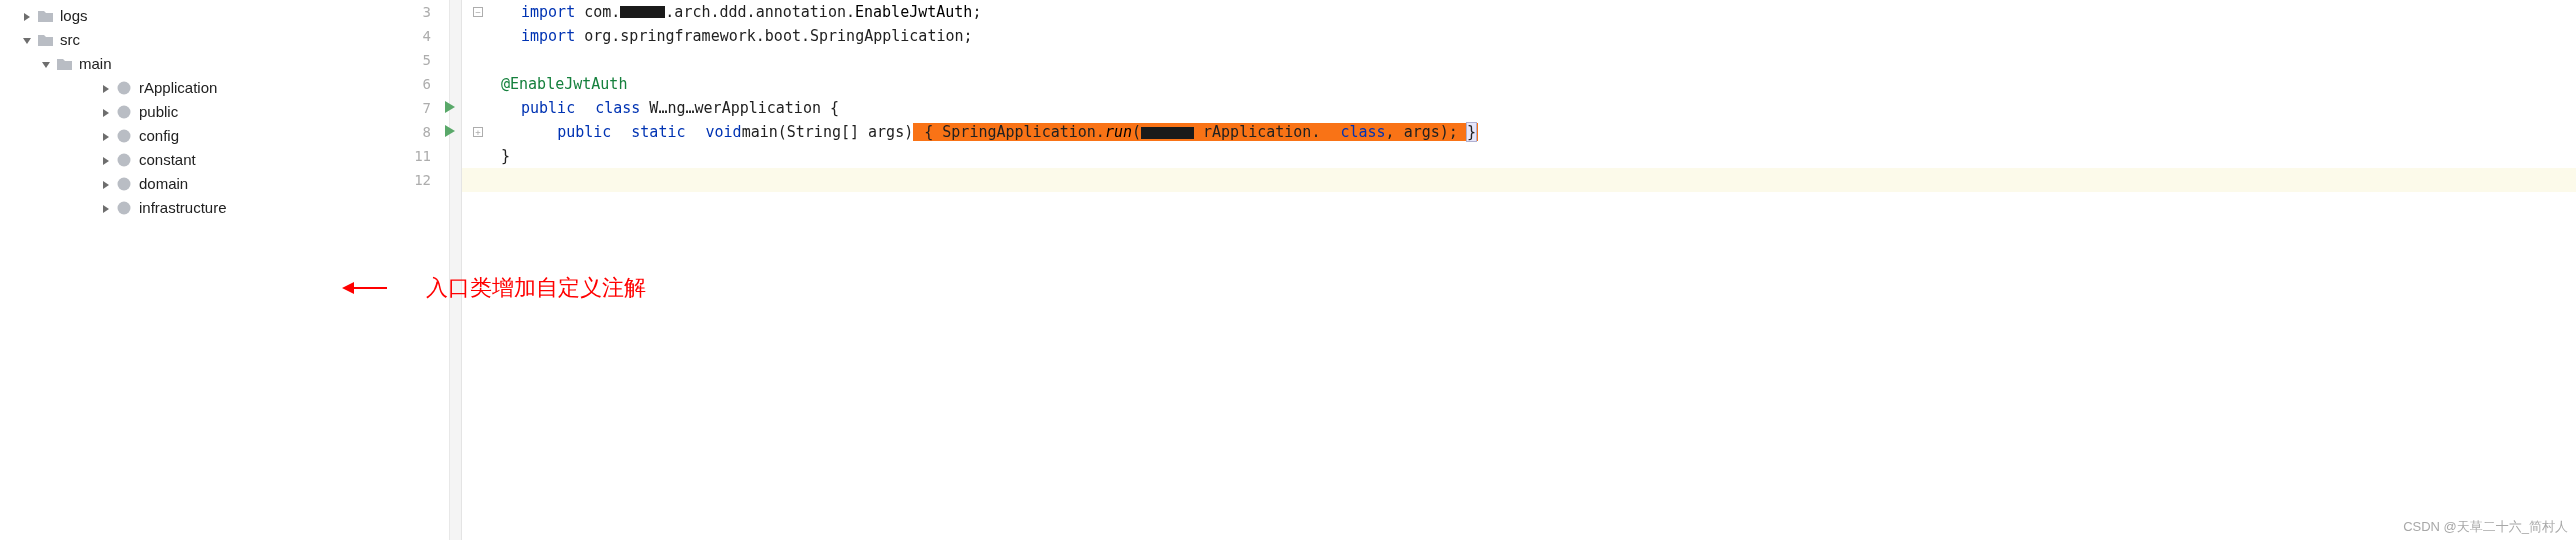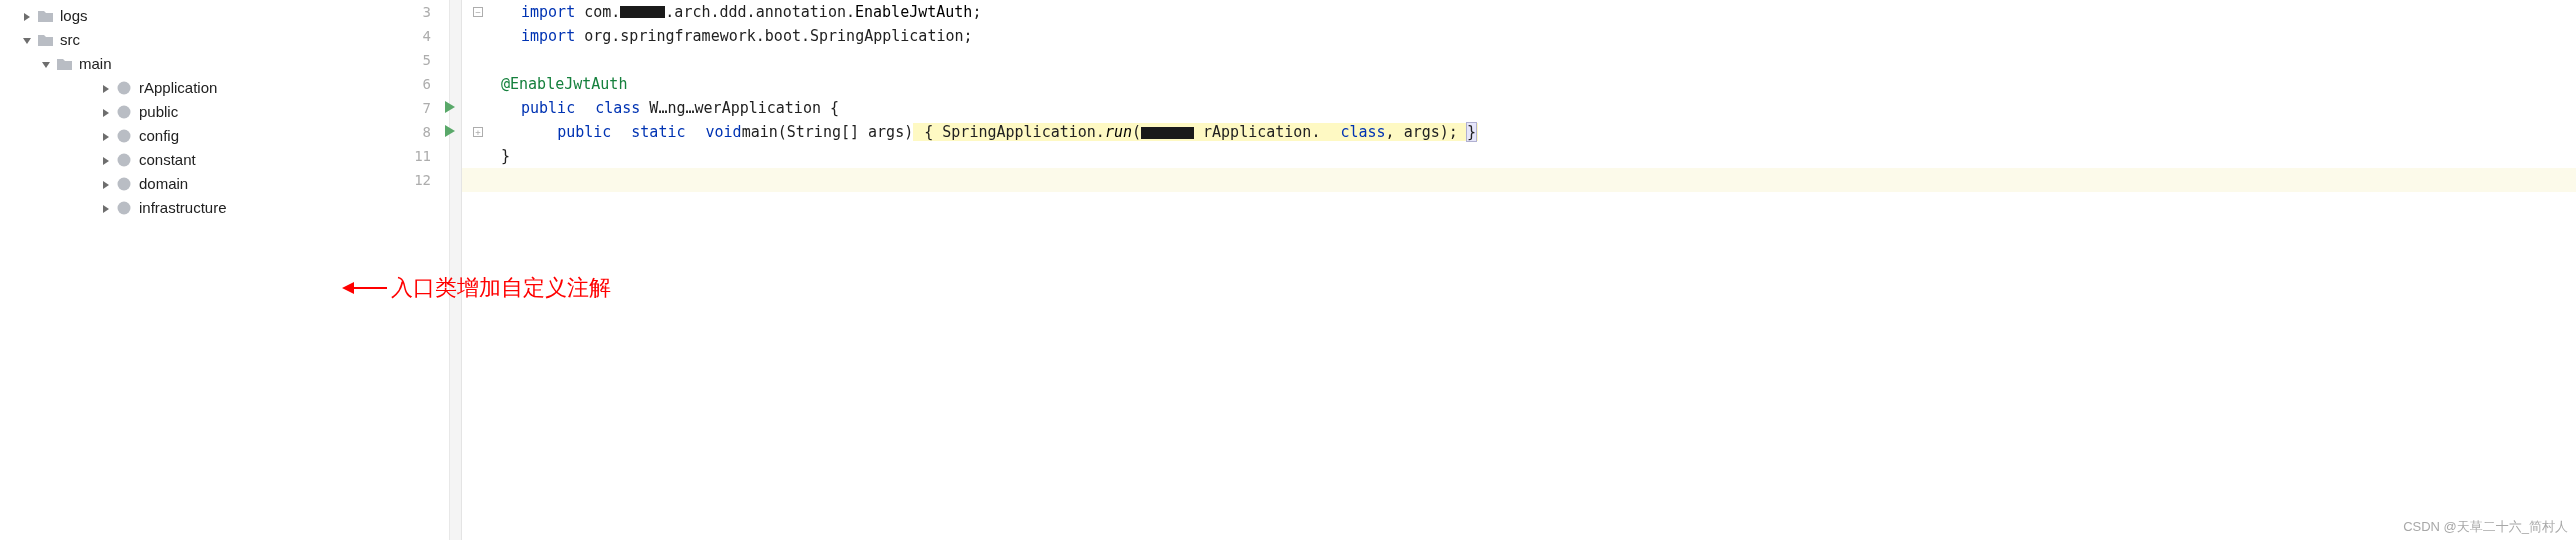--- a/index.html
+++ b/index.html
@@ -94,37 +94,38 @@
     display: flex; align-items: center;
     padding-left: 39px;
     white-space: pre;
   }
   .line.hl { background: #fcfaea; }
   .kw { color: #0033b3; margin-left: 20px; }
   .ann { color: #15803d; }
   .cls { color: #000000; }
   .meth { font-style: italic; color: #000; }
   .hl-end {
-    background: #fef9c3;
+    background: #f97316;
     padding: 0 2px;
   }
   .brace-match {
     background: #e6e6fa;
     outline: 1px solid #b0b0d0;
   }
   
   .anno {
     position: absolute;
     left: 344px;
     top: 273px;
     display: flex; align-items: center;
     color: #ff0000;
     font-family: "PingFang SC", "Microsoft YaHei", sans-serif;
     font-size: 22px;
     pointer-events: none;
+    gap: 35px;
   }
   .anno-arrow {
     width: 43px; height: 2px; background: #ff0000; position: relative;
     margin-right: 4px;
   }
   .anno-arrow::before {
     content: "";
     position: absolute; left: -2px; top: -5px;
     border-right: 12px solid #ff0000;
     border-top: 6px solid transparent;

